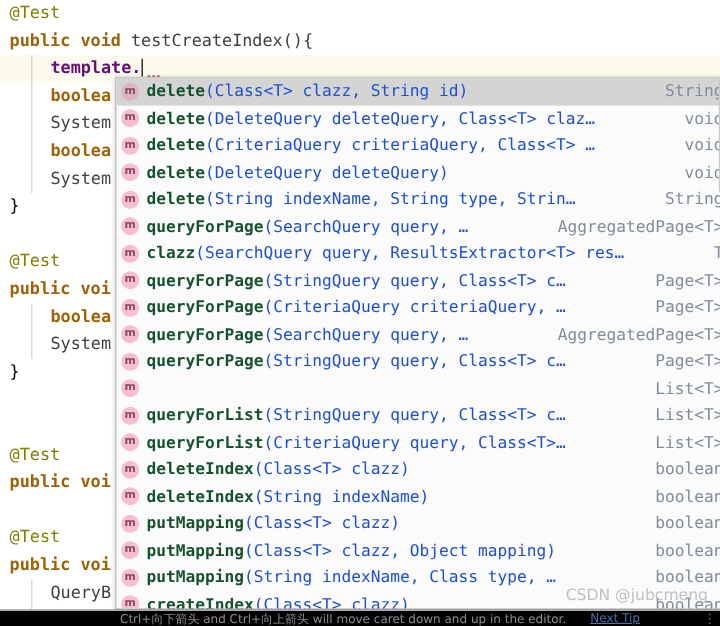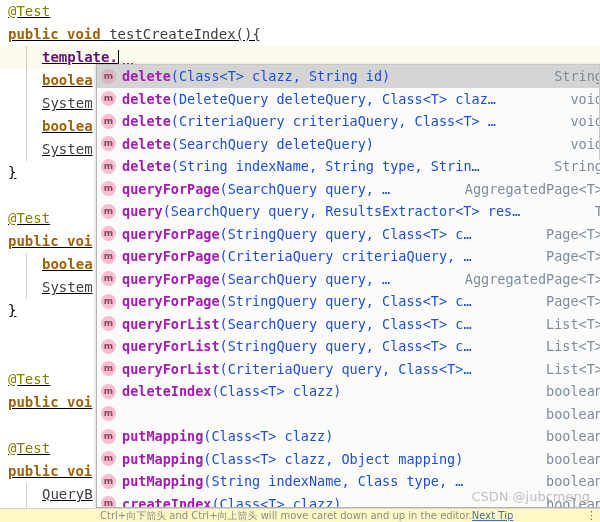--- a/index.html
+++ b/index.html
@@ -29,21 +29,20 @@
   }
   .code-line {
     position: absolute;
     left: 0;
     right: 0;
     height: 23px;
     white-space: pre;
     color: #000000;
     padding-left: 8px;
     box-sizing: border-box;
-    text-decoration: underline;
   }
   .code-line.caret-line {
     background: #fcfaed;
   }
   .ind1 { padding-left: 42px; }
   .guide {
     position: absolute;
     width: 1px;
     background: #d0d0d0;
   }
@@ -115,21 +114,21 @@
     margin-right: 6px;
   }
   .row.selected .m-icon {
     background: #d9b6c0;
   }
   .sig {
     flex: 0 0 auto;
     overflow: hidden;
   }
   .mname {
-    color: #a21caf;
+    color: #14532d;
     font-weight: bold;
   }
   .mparams {
     color: #1d4ed8;
   }
   .rtype {
     position: absolute;
     right: 2px;
     top: 0;
     line-height: 22.5px;
@@ -157,35 +156,35 @@
     border-radius: 3px;
   }
 
   
   .tipbar {
     position: absolute;
     left: 0;
     right: 0;
     bottom: 0;
     height: 14px;
-    background: #fef9c3;
+    background: #000000;
     border-top: 1px solid #d6d6d6;
     font-family: "DejaVu Sans", sans-serif;
     font-size: 10px;
     color: #8d8d8d;
     display: flex;
     align-items: center;
     padding-left: 100px;
     box-sizing: border-box;
     text-align: center;
   }
   .tipbar .next-tip {
     color: #4b6eaf;
     text-decoration: underline;
-    margin-left: 0;
+    margin-left: 20px;
   }
   .tip-menu {
     position: absolute;
     right: 3px;
     bottom: 1px;
     color: #6b6b6b;
     font-size: 11px;
     line-height: 11px;
     letter-spacing: 0;
   }
@@ -252,36 +251,36 @@
           <span class="sig"><span class="mname">delete</span><span class="mparams">(DeleteQuery deleteQuery, Class&lt;T&gt; claz…</span></span>
           <span class="rtype">void</span>
         </div>
         <div class="row">
           <span class="m-icon">m</span>
           <span class="sig"><span class="mname">delete</span><span class="mparams">(CriteriaQuery criteriaQuery, Class&lt;T&gt; …</span></span>
           <span class="rtype">void</span>
         </div>
         <div class="row">
           <span class="m-icon">m</span>
-          <span class="sig"><span class="mname">delete</span><span class="mparams">(SearchQuery deleteQuery)</span></span>
+          <span class="sig"><span class="mname">delete</span><span class="mparams">(DeleteQuery deleteQuery)</span></span>
           <span class="rtype">void</span>
         </div>
         <div class="row">
           <span class="m-icon">m</span>
           <span class="sig"><span class="mname">delete</span><span class="mparams">(String indexName, String type, Strin…</span></span>
           <span class="rtype">String</span>
         </div>
         <div class="row">
           <span class="m-icon">m</span>
           <span class="sig"><span class="mname">queryForPage</span><span class="mparams">(SearchQuery query, …</span></span>
           <span class="rtype">AggregatedPage&lt;T&gt;</span>
         </div>
         <div class="row">
           <span class="m-icon">m</span>
-          <span class="sig"><span class="mname">query</span><span class="mparams">(SearchQuery query, ResultsExtractor&lt;T&gt; res…</span></span>
+          <span class="sig"><span class="mname">clazz</span><span class="mparams">(SearchQuery query, ResultsExtractor&lt;T&gt; res…</span></span>
           <span class="rtype">T</span>
         </div>
         <div class="row">
           <span class="m-icon">m</span>
           <span class="sig"><span class="mname">queryForPage</span><span class="mparams">(StringQuery query, Class&lt;T&gt; c…</span></span>
           <span class="rtype">Page&lt;T&gt;</span>
         </div>
         <div class="row">
           <span class="m-icon">m</span>
           <span class="sig"><span class="mname">queryForPage</span><span class="mparams">(CriteriaQuery criteriaQuery, …</span></span>
@@ -292,40 +291,40 @@
           <span class="sig"><span class="mname">queryForPage</span><span class="mparams">(SearchQuery query, …</span></span>
           <span class="rtype">AggregatedPage&lt;T&gt;</span>
         </div>
         <div class="row">
           <span class="m-icon">m</span>
           <span class="sig"><span class="mname">queryForPage</span><span class="mparams">(StringQuery query, Class&lt;T&gt; c…</span></span>
           <span class="rtype">Page&lt;T&gt;</span>
         </div>
         <div class="row">
           <span class="m-icon">m</span>
-          <span class="sig"><span class="mname">queryForList</span><span class="mparams">(SearchQuery query, Class&lt;T&gt; c…</span></span>
           <span class="rtype">List&lt;T&gt;</span>
         </div>
         <div class="row">
           <span class="m-icon">m</span>
           <span class="sig"><span class="mname">queryForList</span><span class="mparams">(StringQuery query, Class&lt;T&gt; c…</span></span>
           <span class="rtype">List&lt;T&gt;</span>
         </div>
         <div class="row">
           <span class="m-icon">m</span>
           <span class="sig"><span class="mname">queryForList</span><span class="mparams">(CriteriaQuery query, Class&lt;T&gt;…</span></span>
           <span class="rtype">List&lt;T&gt;</span>
         </div>
         <div class="row">
           <span class="m-icon">m</span>
           <span class="sig"><span class="mname">deleteIndex</span><span class="mparams">(Class&lt;T&gt; clazz)</span></span>
           <span class="rtype">boolean</span>
         </div>
         <div class="row">
           <span class="m-icon">m</span>
+          <span class="sig"><span class="mname">deleteIndex</span><span class="mparams">(String indexName)</span></span>
           <span class="rtype">boolean</span>
         </div>
         <div class="row">
           <span class="m-icon">m</span>
           <span class="sig"><span class="mname">putMapping</span><span class="mparams">(Class&lt;T&gt; clazz)</span></span>
           <span class="rtype">boolean</span>
         </div>
         <div class="row">
           <span class="m-icon">m</span>
           <span class="sig"><span class="mname">putMapping</span><span class="mparams">(Class&lt;T&gt; clazz, Object mapping)</span></span>

